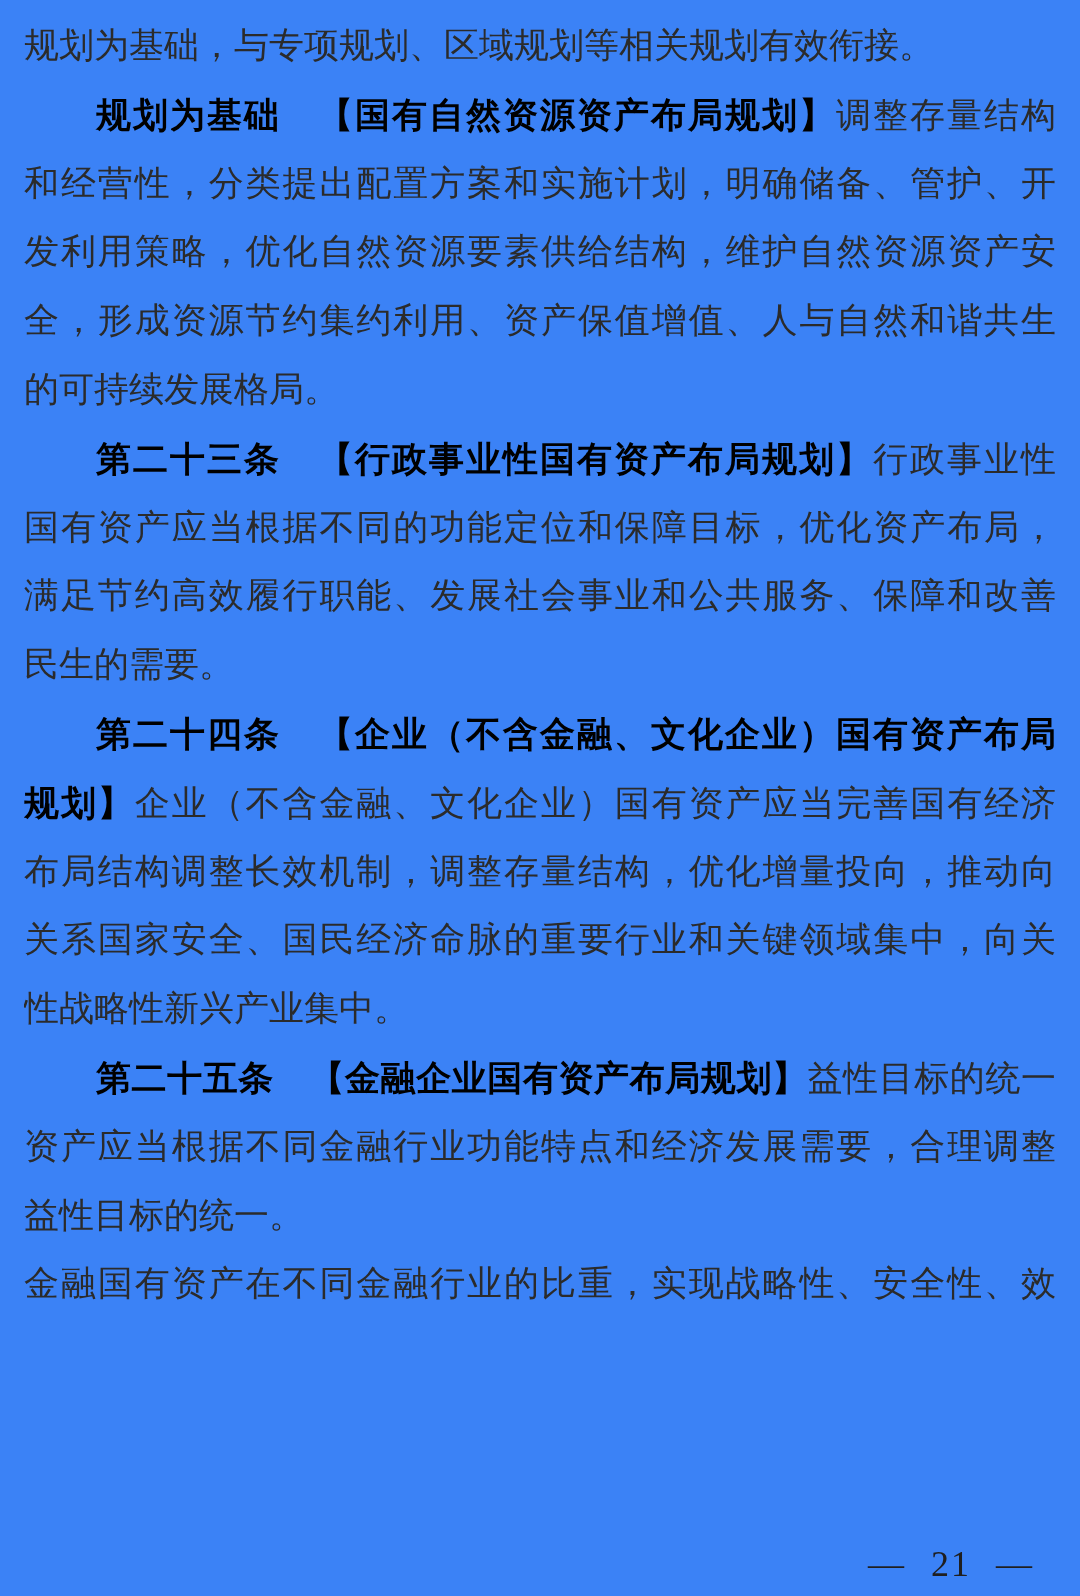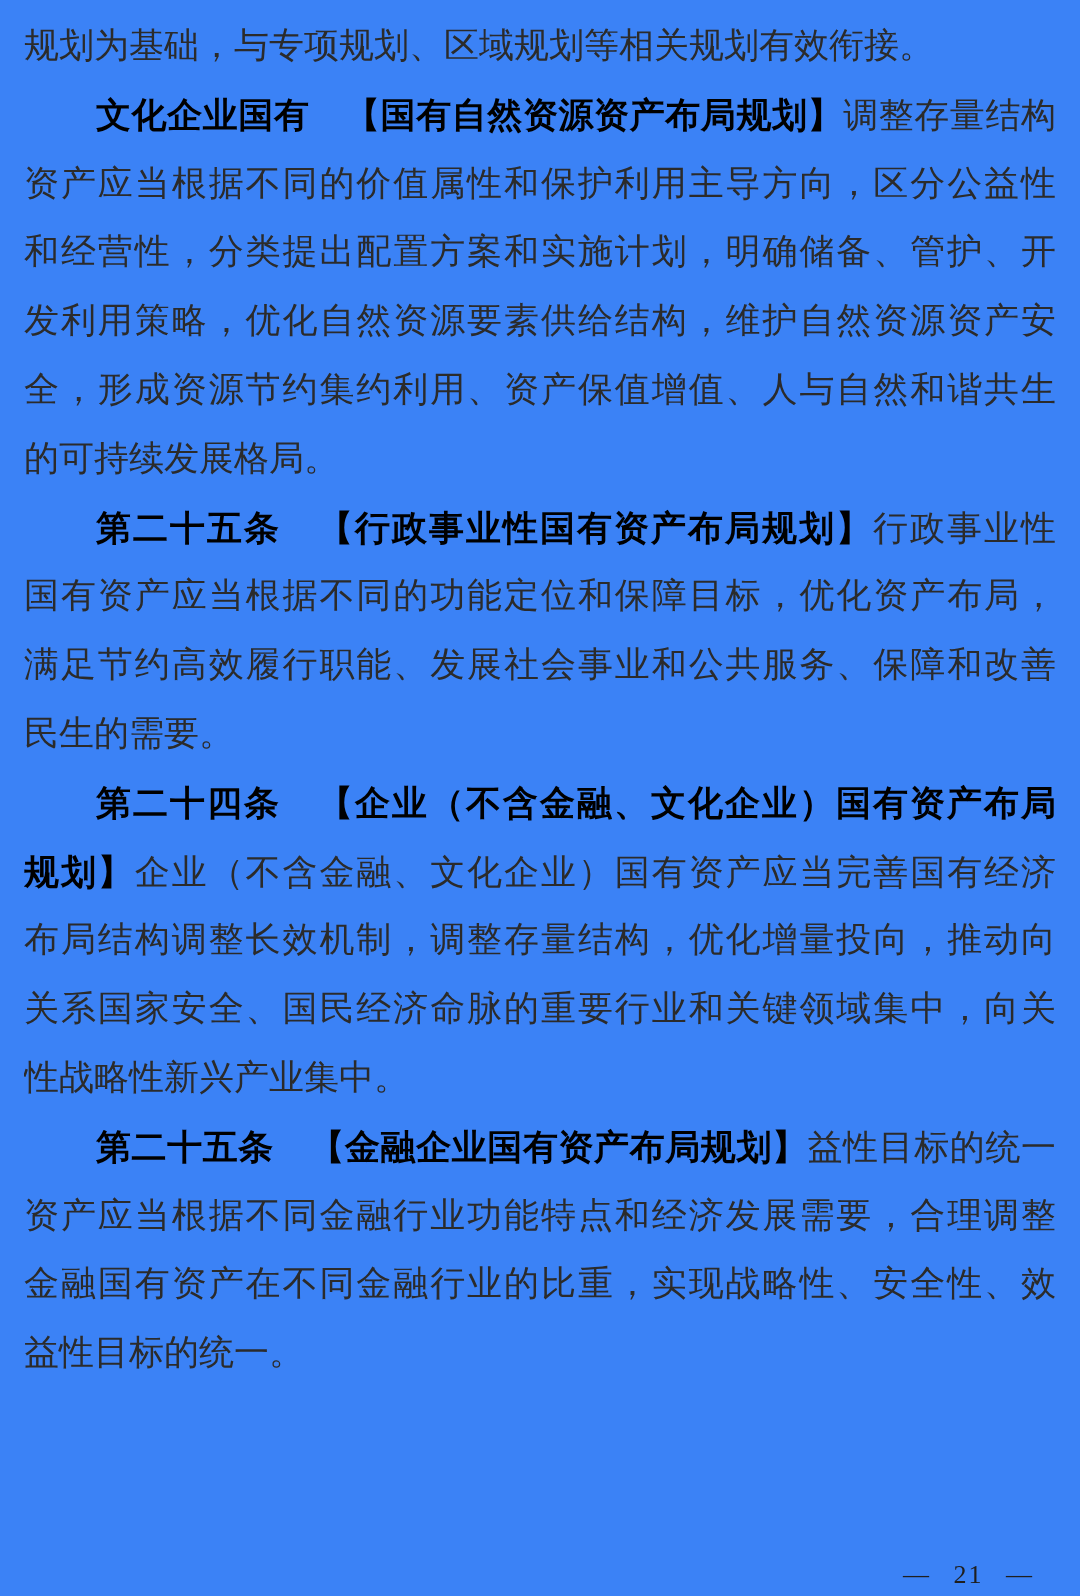--- a/index.html
+++ b/index.html
@@ -41,49 +41,48 @@
     font-family: "Liberation Sans", sans-serif;
     color: #000000;
   }
   .seg-regular {
     font-weight: normal;
     color: #2b2b2b;
   }
   .page-number {
     position: absolute;
     right: 46px;
-    bottom: 8px;
-    font-size: 26px;
+    bottom: 14px;
+    font-size: 36px;
     line-height: 1;
     letter-spacing: 2px;
     word-spacing: 14px;
     color: #1f1f1f;
     font-family: "Liberation Serif", serif;
   }
 </style>
 </head>
 <body>
 
 <div class="page">
   <div class="text-area" id="text-area">
       <div class="line"><span class="seg-regular">规划为基础，与专项规划、区域规划等相关规划有效衔接。</span></div>
-      <div class="line fill indent"><span class="seg-bold">文化企业国有　【国有自然资源资产布局规划】</span><span class="seg-regular">调整存量结构</span></div>
-      <div class="line fill"><span class="seg-regular">资产应当根据不同的价值属性和保护利用主导方向，区分公益性</span></div>
+      <div class="line fill indent"><span class="seg-bold">规划为基础　【国有自然资源资产布局规划】</span><span class="seg-regular">调整存量结构</span></div>
       <div class="line fill"><span class="seg-regular">和经营性，分类提出配置方案和实施计划，明确储备、管护、开</span></div>
       <div class="line fill"><span class="seg-regular">发利用策略，优化自然资源要素供给结构，维护自然资源资产安</span></div>
       <div class="line fill"><span class="seg-regular">全，形成资源节约集约利用、资产保值增值、人与自然和谐共生</span></div>
       <div class="line"><span class="seg-regular">的可持续发展格局。</span></div>
-      <div class="line fill indent"><span class="seg-bold">第二十五条　【行政事业性国有资产布局规划】</span><span class="seg-regular">行政事业性</span></div>
+      <div class="line fill indent"><span class="seg-bold">第二十三条　【行政事业性国有资产布局规划】</span><span class="seg-regular">行政事业性</span></div>
       <div class="line fill"><span class="seg-regular">国有资产应当根据不同的功能定位和保障目标，优化资产布局，</span></div>
       <div class="line fill"><span class="seg-regular">满足节约高效履行职能、发展社会事业和公共服务、保障和改善</span></div>
       <div class="line"><span class="seg-regular">民生的需要。</span></div>
       <div class="line fill indent"><span class="seg-bold">第二十四条　【企业（不含金融、文化企业）国有资产布局</span></div>
       <div class="line fill"><span class="seg-bold">规划】</span><span class="seg-regular">企业（不含金融、文化企业）国有资产应当完善国有经济</span></div>
       <div class="line fill"><span class="seg-regular">布局结构调整长效机制，调整存量结构，优化增量投向，推动向</span></div>
       <div class="line fill"><span class="seg-regular">关系国家安全、国民经济命脉的重要行业和关键领域集中，向关</span></div>
       <div class="line"><span class="seg-regular">性战略性新兴产业集中。</span></div>
       <div class="line fill indent"><span class="seg-bold">第二十五条　【金融企业国有资产布局规划】</span><span class="seg-regular">益性目标的统一</span></div>
       <div class="line fill"><span class="seg-regular">资产应当根据不同金融行业功能特点和经济发展需要，合理调整</span></div>
+      <div class="line"><span class="seg-regular">益性目标的统一。</span></div>
       <div class="line fill"><span class="seg-regular">金融国有资产在不同金融行业的比重，实现战略性、安全性、效</span></div>
-      <div class="line"><span class="seg-regular">益性目标的统一。</span></div>
     </div>
   <div class="page-number">— 21 —</div>
 </div>
 
 </body></html>

